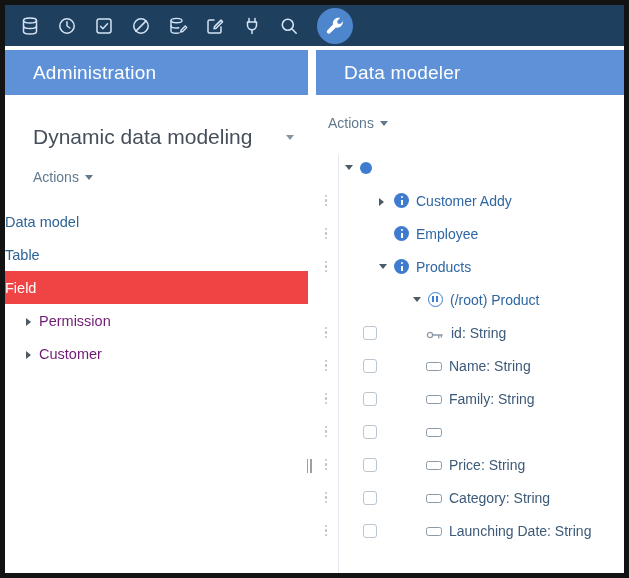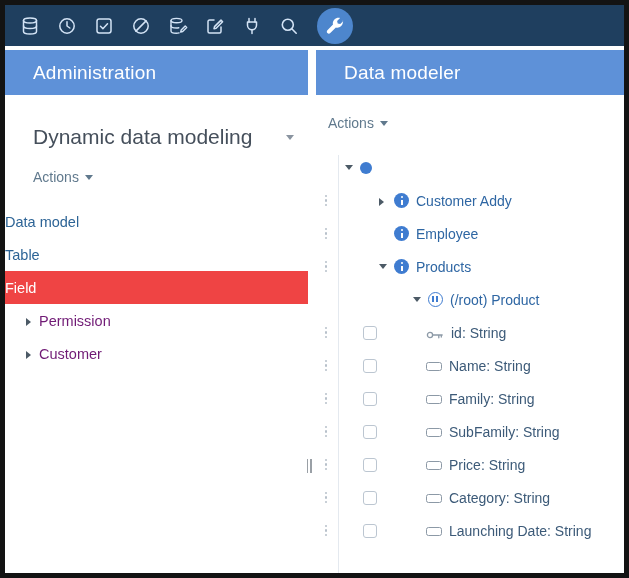--- a/index.html
+++ b/index.html
@@ -270,21 +270,20 @@
           </div>
 
           <div class="trow lvl4">
             <span class="drag">
                 <i></i>
                 <i></i>
                 <i></i>
               </span>
             <span class="cbx"></span>
             <span class="ticon rect"></span>
-            <span class="tlabel field">SubFamily: String</span>
           </div>
 
           <div class="trow lvl4">
             <span class="drag">
                 <i></i>
                 <i></i>
                 <i></i>
               </span>
             <span class="cbx"></span>
             <span class="ticon rect"></span>

